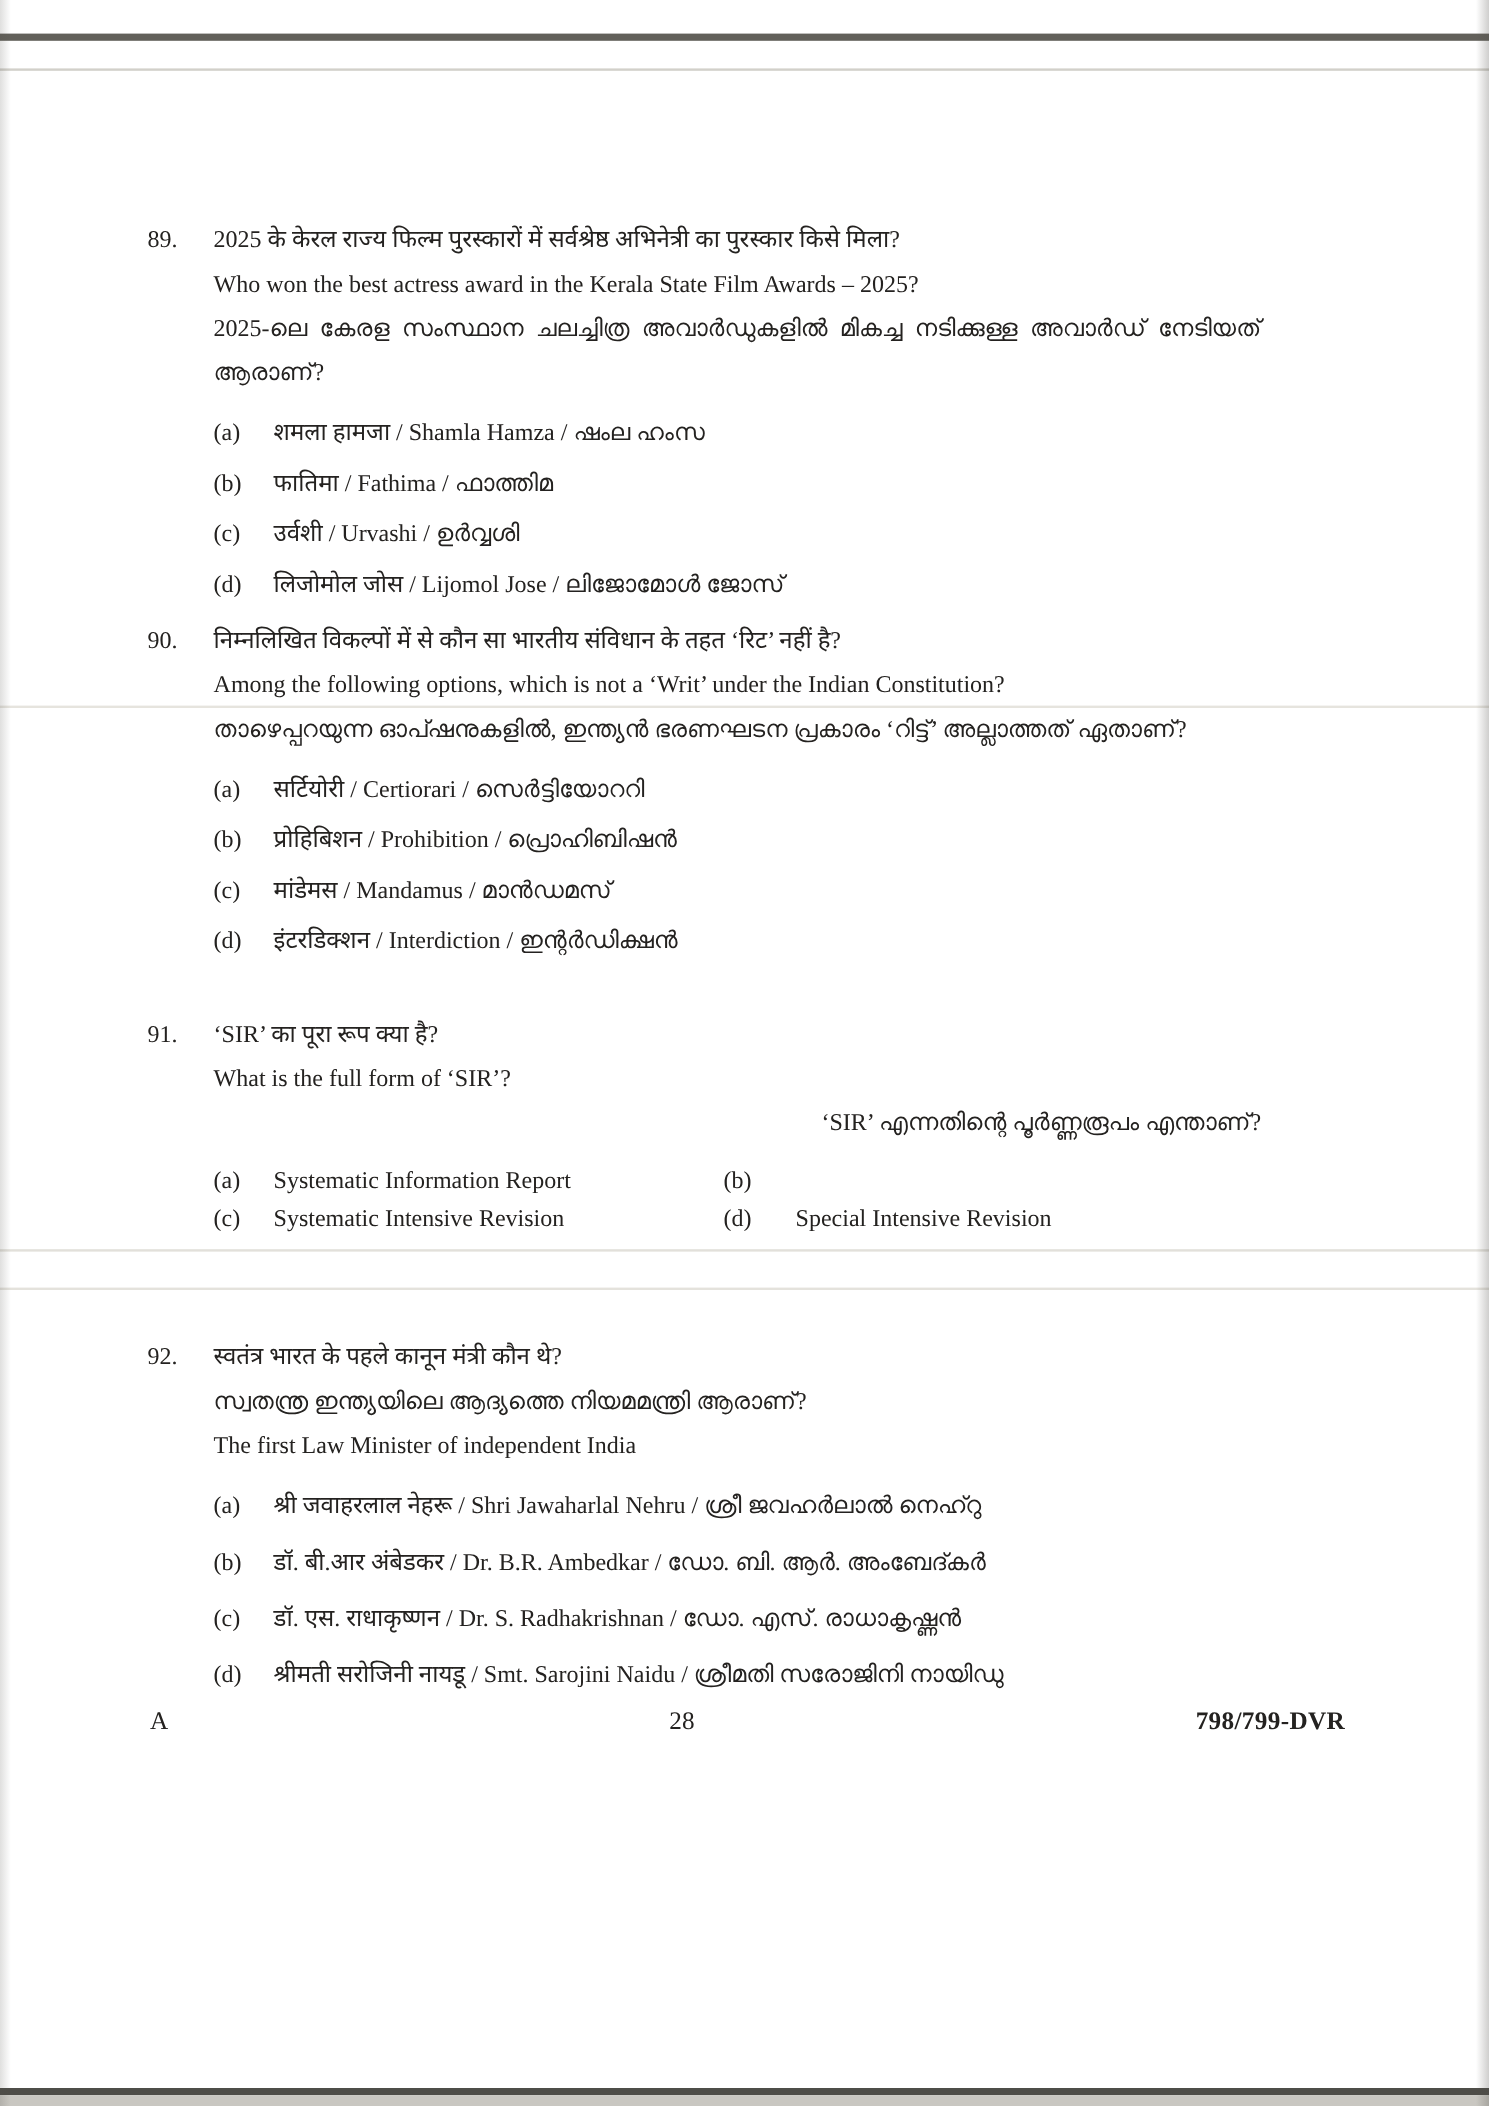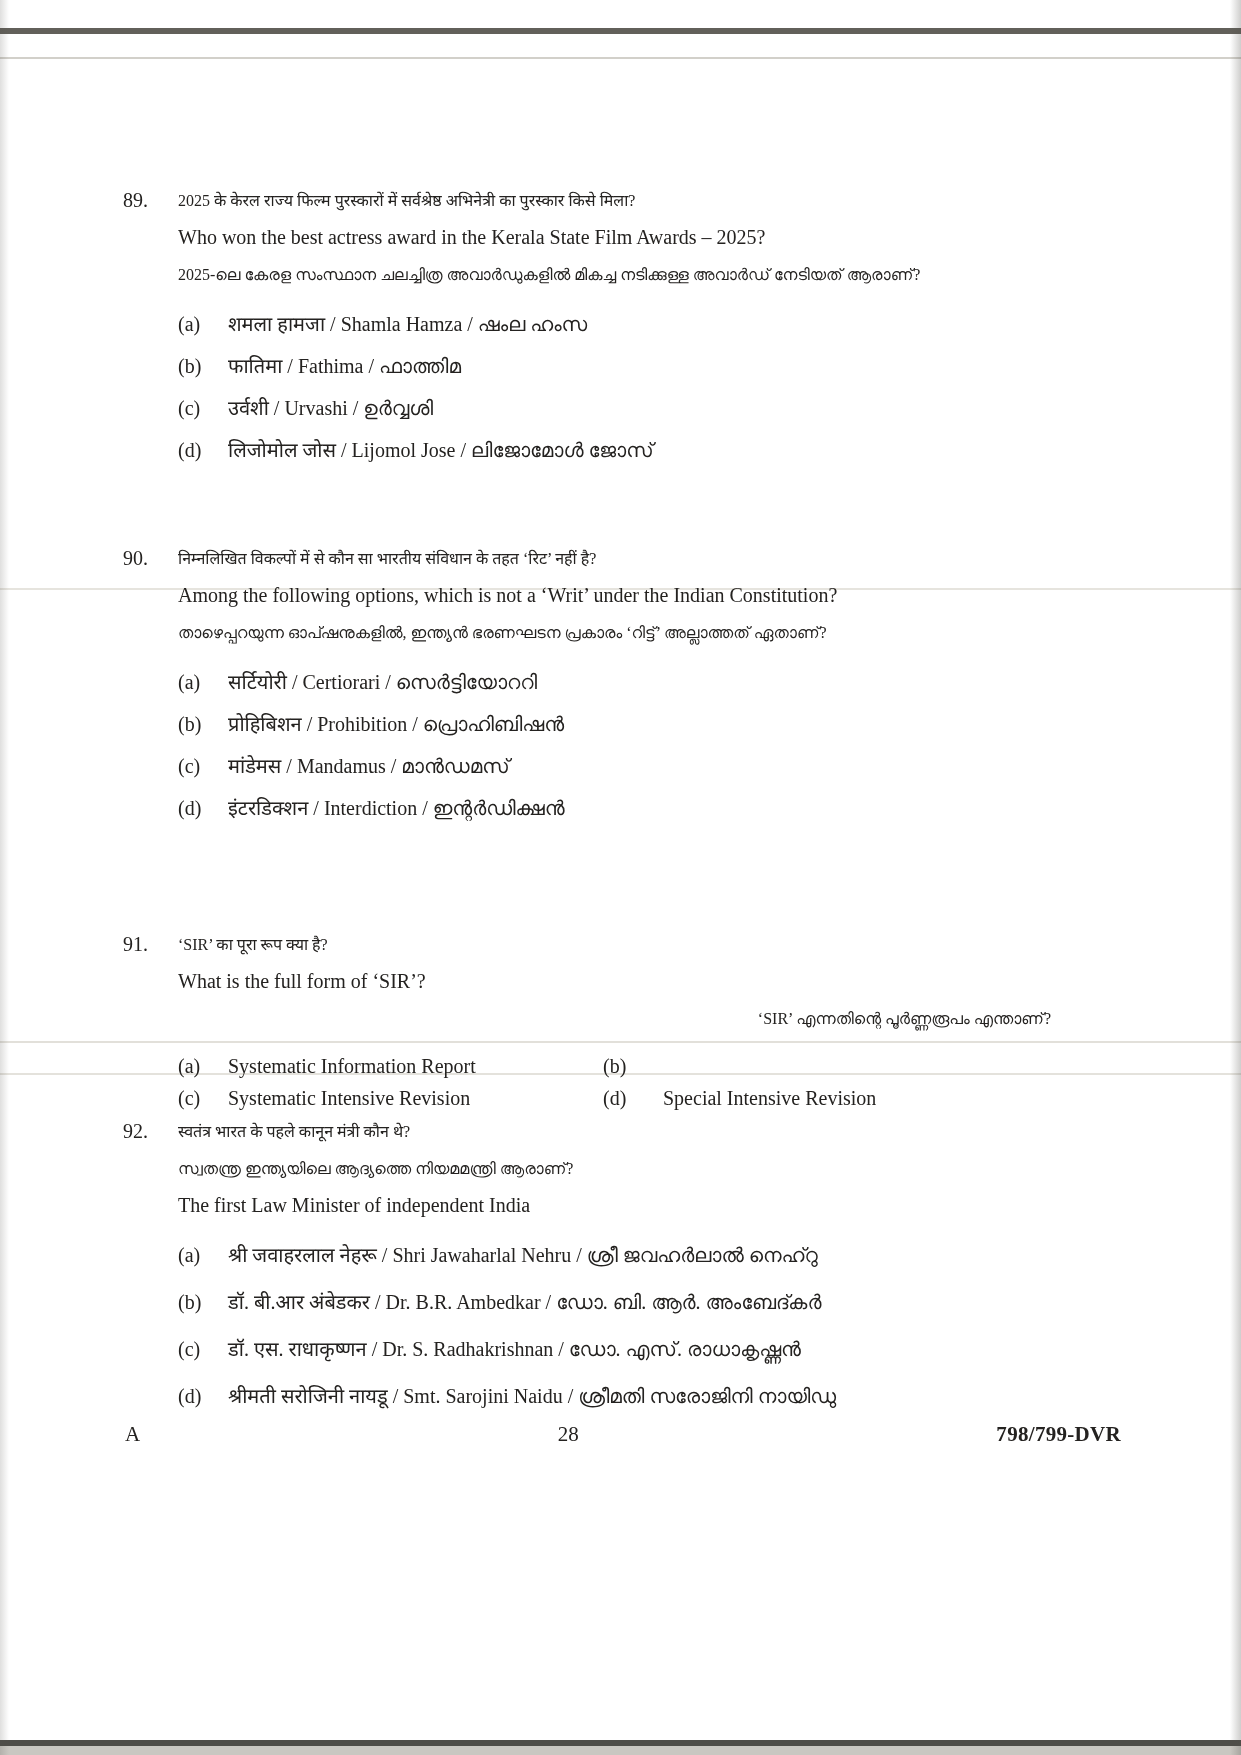--- a/index.html
+++ b/index.html
@@ -32,21 +32,21 @@
     background:linear-gradient(to left, rgba(80,78,73,0), rgba(80,78,73,.18)); pointer-events:none; }
   
   .question {
     position:absolute;
     left:123px;
     width:928px;
     display:flex;
   }
   .q-num { width:55px; flex:none; font-size:20px; line-height:37px; }
   .q-body { flex:1; min-width:0; }
-  .line { font-size:16px; line-height:37px; }
+  .line { font-size:20px; line-height:37px; }
   .line.english { font-size:20px; }
   .line.malayalam { text-align:justify; }
   .options { margin-top:16px; }
   .option { display:flex; margin-bottom:11px; font-size:20px; line-height:31px; }
   .opt-label { flex:none; width:50px; }
   .opt-text { flex:1; }
   .options.two-col {
     display:grid;
     grid-template-columns:425px 1fr;
     row-gap:1px;
@@ -102,21 +102,21 @@
           <span class="opt-text">उर्वशी / Urvashi / ഉർവ്വശി</span>
         </div>
         <div class="option">
           <span class="opt-label">(d)</span>
           <span class="opt-text">लिजोमोल जोस / Lijomol Jose / ലിജോമോൾ ജോസ്</span>
         </div>
       </div>
     </div>
   </section>
 
-  <section class="question" style="top:540px">
+  <section class="question" style="top:516px">
     <span class="q-num">90.</span>
     <div class="q-body">
       <p class="line hindi">निम्नलिखित विकल्पों में से कौन सा भारतीय संविधान के तहत ‘रिट’ नहीं है?</p>
       <p class="line english">Among the following options, which is not a ‘Writ’ under the Indian Constitution?</p>
       <p class="line malayalam">താഴെപ്പറയുന്ന ഓപ്ഷനുകളിൽ, ഇന്ത്യൻ ഭരണഘടന പ്രകാരം ‘റിട്ട്’ അല്ലാത്തത് ഏതാണ്?</p>
       <div class="options">
         <div class="option">
           <span class="opt-label">(a)</span>
           <span class="opt-text">सर्टियोरी / Certiorari / സെർട്ടിയോററി</span>
         </div>
@@ -129,21 +129,21 @@
           <span class="opt-text">मांडेमस / Mandamus / മാൻഡമസ്</span>
         </div>
         <div class="option">
           <span class="opt-label">(d)</span>
           <span class="opt-text">इंटरडिक्शन / Interdiction / ഇന്റർഡിക്ഷൻ</span>
         </div>
       </div>
     </div>
   </section>
 
-  <section class="question" style="top:926px">
+  <section class="question" style="top:844px">
     <span class="q-num">91.</span>
     <div class="q-body">
       <p class="line hindi">‘SIR’ का पूरा रूप क्या है?</p>
       <p class="line english">What is the full form of ‘SIR’?</p>
       <p class="line malayalam" style="text-align:right">‘SIR’ എന്നതിന്റെ പൂർണ്ണരൂപം എന്താണ്?</p>
       <div class="options two-col">
         <div class="option">
           <span class="opt-label">(a)</span>
           <span class="opt-text">Systematic Information Report</span>
         </div>

